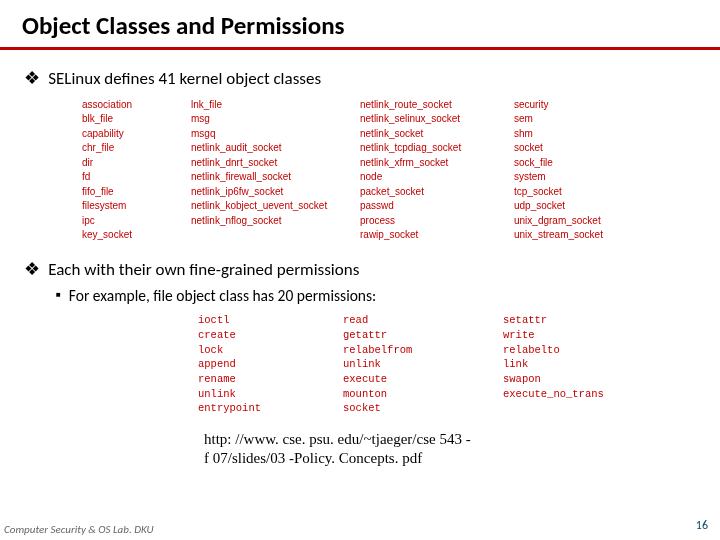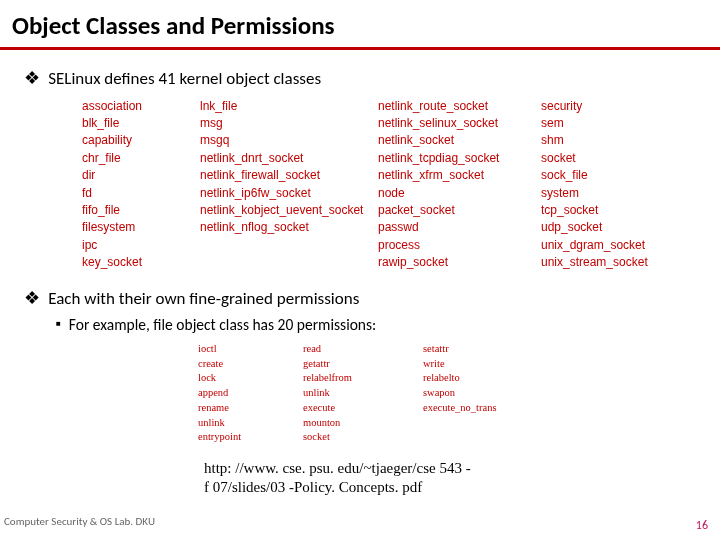--- a/index.html
+++ b/index.html
@@ -7,21 +7,21 @@
     width: 720px;
     height: 540px;
     background: #fff;
     font-family: Calibri, Arial, sans-serif;
     position: relative;
     color: #000;
   }
   .title {
     font-size: 25px;
     font-weight: bold;
-    padding: 10px 0 6px 12px;
+    padding: 10px 0 6px 22px;
     border-bottom: 3px solid #c00000;
   }
   .content {
     padding: 6px 24px 0 24px;
   }
   .b1 {
     display: flex;
     align-items: flex-start;
     gap: 8px;
     margin-top: 12px;
@@ -40,57 +40,59 @@
     margin-top: 6px;
     font-size: 15.5px;
   }
   .b2 .bullet {
     font-size: 8px;
     line-height: 2.2;
   }
   .classes {
     display: grid;
     grid-template-columns: 105px 165px 150px 130px;
-    column-gap: 13px;
+    column-gap: 4px;
     margin: 8px 0 0 58px;
     font-family: Verdana, Arial, sans-serif;
-    font-size: 12px;
+    font-size: 10px;
     color: #c00000;
     line-height: 1.45;
   }
   .classes .col { display: flex; flex-direction: column; }
   .perms {
     display: grid;
     grid-template-columns: 105px 120px 110px;
     margin: 8px 0 0 174px;
-    font-family: Liberation Serif, serif;
+    font-family: Liberation Mono, monospace;
     font-size: 10.5px;
     color: #c00000;
     line-height: 1.4;
+    gap: 40px;
   }
   .perms .col { display: flex; flex-direction: column; }
   .url {
     font-family: "Times New Roman", serif;
     font-size: 15px;
     margin: 14px 0 0 180px;
     line-height: 1.25;
   }
   .footer {
     position: absolute;
-    bottom: 12px;
+    bottom: 4px;
     left: 4px;
     font-size: 11px;
     color: #666;
+    font-style: italic;
   }
   .pagenum {
     position: absolute;
     bottom: 8px;
     right: 12px;
     font-size: 12px;
-    color: #be185d;
+    color: #0c4a6e;
   }
 </style>
 </head>
 <body>
 
 <div class="title">Object Classes and Permissions</div>
 
 <div class="content">
 
   <div class="b1">
@@ -108,20 +110,21 @@
         <span>fd</span>
         <span>fifo_file</span>
         <span>filesystem</span>
         <span>ipc</span>
         <span>key_socket</span>
       </div>
     <div class="col">
         <span>lnk_file</span>
         <span>msg</span>
         <span>msgq</span>
+        <span>netlink_audit_socket</span>
         <span>netlink_dnrt_socket</span>
         <span>netlink_firewall_socket</span>
         <span>netlink_ip6fw_socket</span>
         <span>netlink_kobject_uevent_socket</span>
         <span>netlink_nflog_socket</span>
       </div>
     <div class="col">
         <span>netlink_route_socket</span>
         <span>netlink_selinux_socket</span>
         <span>netlink_socket</span>
@@ -173,20 +176,21 @@
         <span>relabelfrom</span>
         <span>unlink</span>
         <span>execute</span>
         <span>mounton</span>
         <span>socket</span>
       </div>
     <div class="col">
         <span>setattr</span>
         <span>write</span>
         <span>relabelto</span>
+        <span>link</span>
         <span>swapon</span>
         <span>execute_no_trans</span>
       </div>
   </div>
 
   <div class="url">
     <div>http: //www. cse. psu. edu/~tjaeger/cse 543 -</div>
     <div>f 07/slides/03 -Policy. Concepts. pdf</div>
   </div>
 

